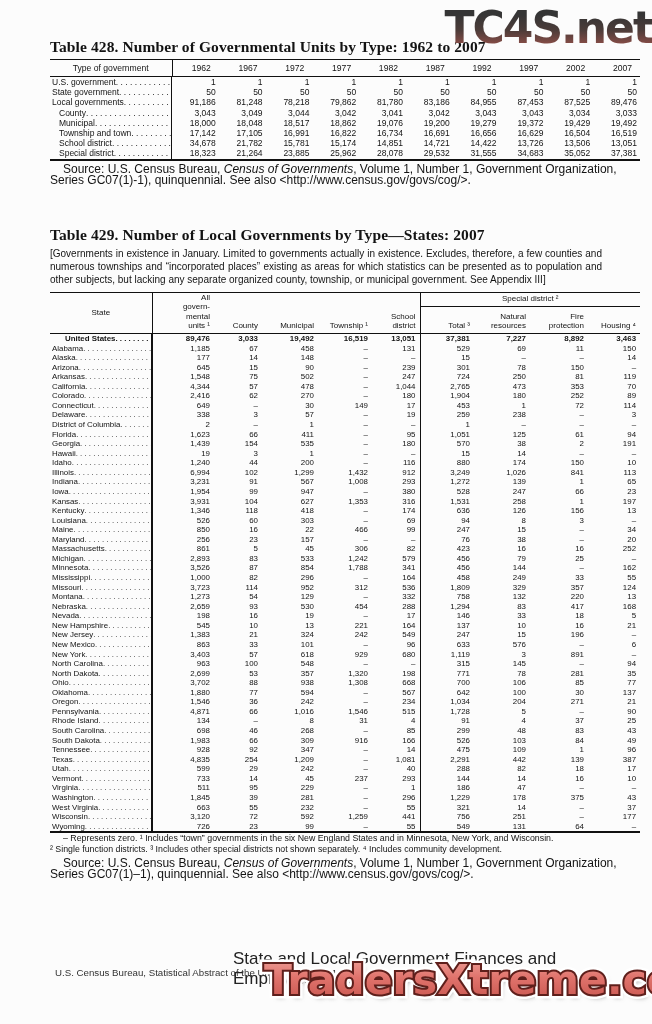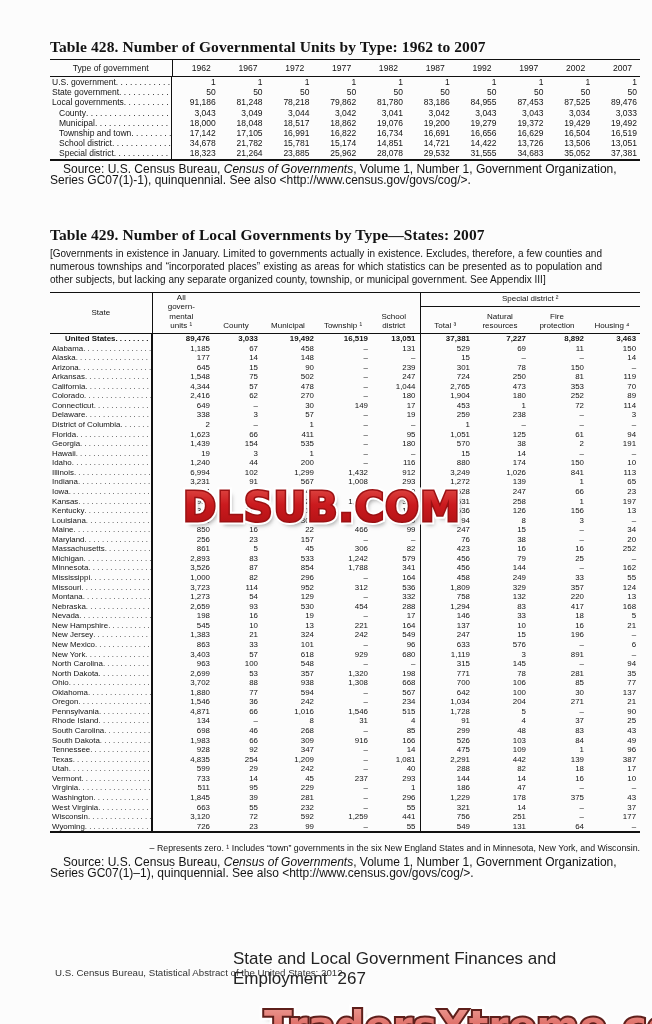--- a/index.html
+++ b/index.html
@@ -7,21 +7,21 @@
         font-family:"Liberation Sans",sans-serif;color:#131313;}
 
   
   .tbl-title{font-family:"Liberation Serif",serif;font-weight:bold;font-size:15.5px;
              letter-spacing:.1px;line-height:17px;margin:0 0 4px 0;}
   .note{font-size:10px;line-height:13.2px;width:552px;text-align:justify;margin:0 0 5px 0;}
   .src,.fn{font-size:12px;line-height:11px;margin:0;}
   .src{margin-top:3px;text-indent:13px;}
   .fn-line{font-size:8.8px;line-height:10.8px;}
   .fn-line.ind{text-indent:13px;}
-  .fns{margin-top:10px;text-align:right;}
+  .fns{margin-top:0;}
   i{font-style:italic;}
 
   
   table{border-collapse:collapse;table-layout:fixed;width:590px;}
   td,th{padding:0;margin:0;overflow:hidden;}
 
   
   .t428{border-top:1px solid #111;border-bottom:2px solid #111;font-size:8.5px;}
   .t428 thead th{font-weight:normal;border-bottom:1.8px solid #111;height:16px;
                  vertical-align:middle;font-size:8.6px;}
@@ -29,21 +29,21 @@
   .t428 thead th.yr{text-align:right;padding-right:8px;}
   .t428 td{line-height:10.2px;height:10.2px;}
   .t428 td.num{text-align:right;padding-right:3px;}
   .t428 .stub{border-right:1px solid #111;}
 
   
   .t429{border-top:1px solid #111;border-bottom:2px solid #111;font-size:7.9px;}
   .t429 thead th{font-weight:normal;font-size:8px;line-height:9.6px;vertical-align:bottom;
                  white-space:pre-line;}
   .t429 thead th.hb{border-bottom:1.8px solid #111;}
-  .t429 thead th.num{padding-right:4px;padding-bottom:2px;}
+  .t429 thead th.num{text-align:right;padding-right:4px;padding-bottom:2px;}
   .t429 thead th.stubh{text-align:center;vertical-align:middle;}
   .t429 thead th.group{text-align:center;border-bottom:1px solid #111;height:13px;
                        vertical-align:middle;}
   .t429 td{line-height:9.56px;height:9.56px;}
   .t429 td.num{text-align:right;padding-right:4px;}
   .t429 .stub{border-right:1px solid #111;}
   .vl{border-left:1px solid #111;}
   tr.bold td{font-weight:bold;}
 
   
@@ -80,20 +80,21 @@
   #wm-bottom .midl{color:#5e1f1b;-webkit-text-stroke:4px #5e1f1b;}
   #wm-bottom .front{background:linear-gradient(180deg,#efa29a 0%,#e0736c 45%,#c6534c 100%);
                     -webkit-background-clip:text;background-clip:text;color:transparent;}
 </style>
 </head>
 <body>
 
 <div class="page">
 
   
+  <div class="wm" id="wm-top">TC4S.net</div>
 
   
   <div class="blk428">
     <h1 class="tbl-title">Table 428. Number of Governmental Units by Type: 1962 to 2007</h1>
     <table class="t428">
       <colgroup>
         <col style="width:122px">
         <col span="10">
       </colgroup>
       <thead>
@@ -1063,30 +1064,26 @@
             <td class="num">55</td>
             <td class="num vl">549</td>
             <td class="num">131</td>
             <td class="num">64</td>
             <td class="num">–</td>
           </tr>
         </tbody>
     </table>
     <div class="fns">
       <div class="fn-line ind">– Represents zero. ¹ Includes “town” governments in the six New England States and in Minnesota, New York, and Wisconsin.</div>
+      <div class="fn-line">² Single function districts. ³ Includes other special districts not shown separately. ⁴ Includes community development.</div>
     </div>
     <p class="src"><span>Source: U.S. Census Bureau, </span><i>Census of Governments</i><span>, Volume 1, Number 1, Government Organization, Series GC07(1)–1), quinquennial. See also &lt;http://www.census.gov/govs/cog/&gt;.</span></p>
   </div>
 
   
-  <div class="wm stack" id="wm-mid">
-    <span class="back">DLSUB.COM</span>
-    <span class="midl">DLSUB.COM</span>
-    <span class="front">DLSUB.COM</span>
-  </div>
 
   
   <div class="running-head">
     <span>State and Local Government Finances and Employment</span><span class="pgnum">267</span>
   </div>
   <div class="credit">U.S. Census Bureau, Statistical Abstract of the United States: 2012</div>
 
   
   <div class="wm stack" id="wm-bottom">
     <span class="back">TradersXtreme.com</span>

